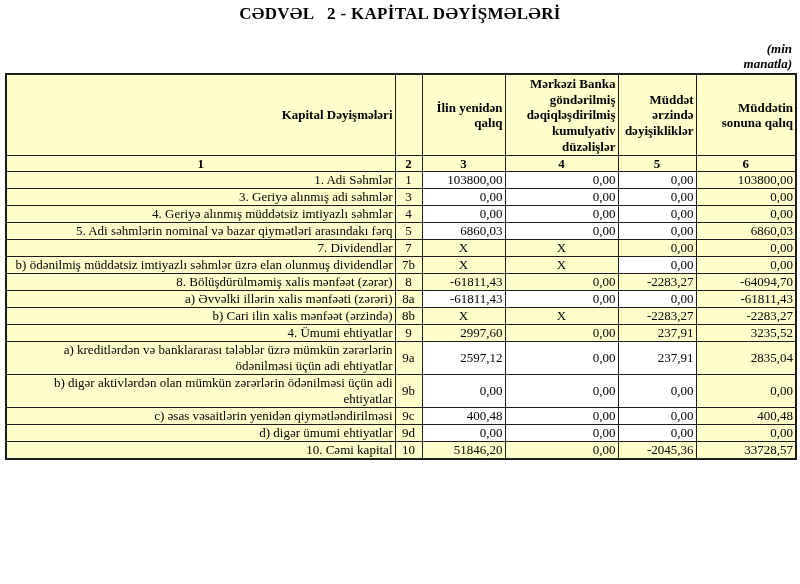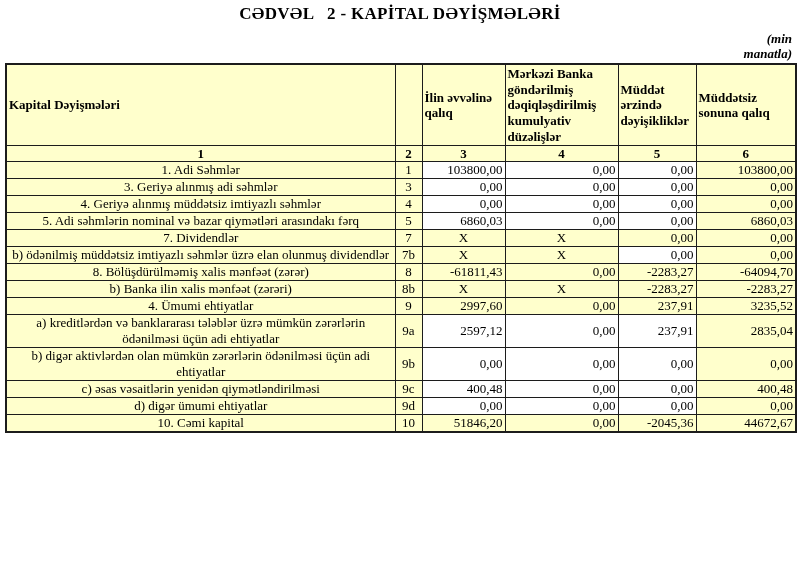--- a/index.html
+++ b/index.html
@@ -19,21 +19,21 @@
   .title{
     text-align:center;
     font-weight:bold;
     font-size:17px;
     letter-spacing:0.3px;
     margin:4px 0 0 0;
     white-space:pre;
   }
   .unit-note{
     width:72px;
-    margin:8px 8px 1px auto;
+    margin:18px 8px 1px auto;
     text-align:right;
     font-style:italic;
     font-weight:bold;
     font-size:13px;
     line-height:1.15;
   }
   table.capital{
     border-collapse:collapse;
     table-layout:fixed;
     margin-left:5px;
@@ -42,36 +42,36 @@
   table.capital th, table.capital td{
     border:1px solid var(--border);
     font-size:13px;
     padding:0 2px;
     vertical-align:middle;
     overflow:hidden;
   }
   tr.header-row th{
     background:var(--yellow);
     font-weight:bold;
-    text-align:left;
+    text-align:right;
     height:82px;
     line-height:1.2;
   }
   tr.index-row td{
     background:var(--yellow);
     font-weight:bold;
     text-align:center;
     height:16px;
     line-height:1;
     padding:1px 2px;
   }
   tbody.data td{height:17px;}
   td.label-cell{
     background:var(--yellow);
-    text-align:center;
+    text-align:right;
     padding-left:4px;
     line-height:1.22;
   }
   td.code-cell{
     background:var(--yellow);
     text-align:center;
   }
   td.value-cell{
     text-align:right;
     padding-right:5px;
@@ -93,24 +93,24 @@
     <col style="width:27px">
     <col style="width:83px">
     <col style="width:113px">
     <col style="width:78px">
     <col style="width:100px">
   </colgroup>
   <thead>
     <tr class="header-row">
       <th>Kapital Dəyişmələri</th>
       <th></th>
-      <th>İlin əvvəlinə qalıq</th>
+      <th>İlin yenidən qalıq</th>
       <th>Mərkəzi Banka göndərilmiş dəqiqləşdirilmiş kumulyativ düzəlişlər</th>
       <th>Müddət ərzində dəyişikliklər</th>
-      <th>Müddətsiz sonuna qalıq</th>
+      <th>Müddətin sonuna qalıq</th>
     </tr>
     <tr class="index-row">
       <td>1</td>
       <td>2</td>
       <td>3</td>
       <td>4</td>
       <td>5</td>
       <td>6</td>
     </tr>
   </thead>
@@ -165,21 +165,29 @@
       </tr>
       <tr>
         <td class="label-cell">8. Bölüşdürülməmiş xalis mənfəət (zərər)</td>
         <td class="code-cell">8</td>
         <td class="value-cell yellow">-61811,43</td>
         <td class="value-cell yellow">0,00</td>
         <td class="value-cell yellow">-2283,27</td>
         <td class="value-cell yellow">-64094,70</td>
       </tr>
       <tr>
-        <td class="label-cell">b) Banka ilin xalis mənfəət (zərəri)</td>
+        <td class="label-cell">a) Əvvəlki illərin xalis mənfəəti (zərəri)</td>
+        <td class="code-cell">8a</td>
+        <td class="value-cell white">-61811,43</td>
+        <td class="value-cell white">0,00</td>
+        <td class="value-cell white">0,00</td>
+        <td class="value-cell yellow">-61811,43</td>
+      </tr>
+      <tr>
+        <td class="label-cell">b) Cari ilin xalis mənfəət (ərzində)</td>
         <td class="code-cell">8b</td>
         <td class="value-cell yellow x-cell">X</td>
         <td class="value-cell yellow x-cell">X</td>
         <td class="value-cell yellow">-2283,27</td>
         <td class="value-cell yellow">-2283,27</td>
       </tr>
       <tr>
         <td class="label-cell">4. Ümumi ehtiyatlar</td>
         <td class="code-cell">9</td>
         <td class="value-cell yellow">2997,60</td>
@@ -218,16 +226,16 @@
         <td class="value-cell white">0,00</td>
         <td class="value-cell white">0,00</td>
         <td class="value-cell yellow">0,00</td>
       </tr>
       <tr>
         <td class="label-cell">10. Cəmi kapital</td>
         <td class="code-cell">10</td>
         <td class="value-cell yellow">51846,20</td>
         <td class="value-cell yellow">0,00</td>
         <td class="value-cell yellow">-2045,36</td>
-        <td class="value-cell yellow">44672,67</td>
+        <td class="value-cell yellow">33728,57</td>
       </tr>
     </tbody>
 </table>
 
 </body></html>

